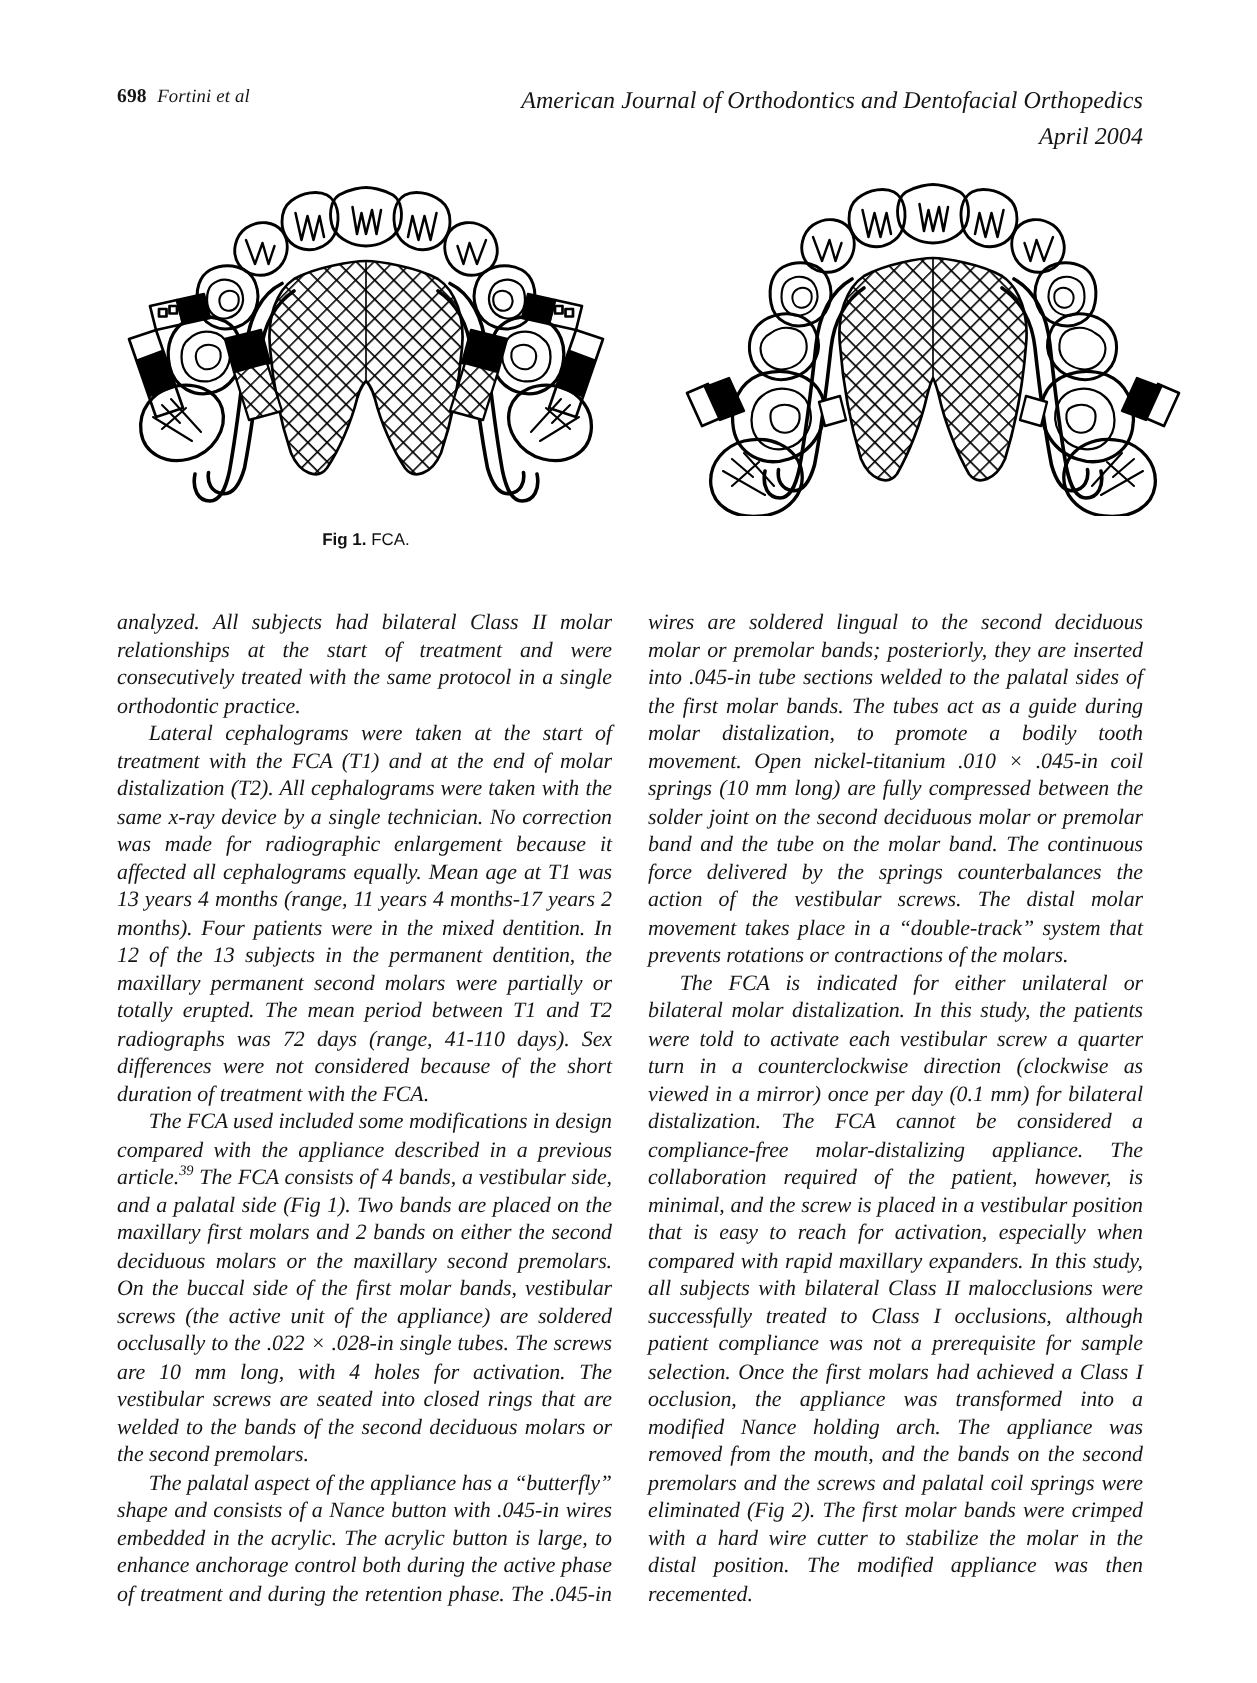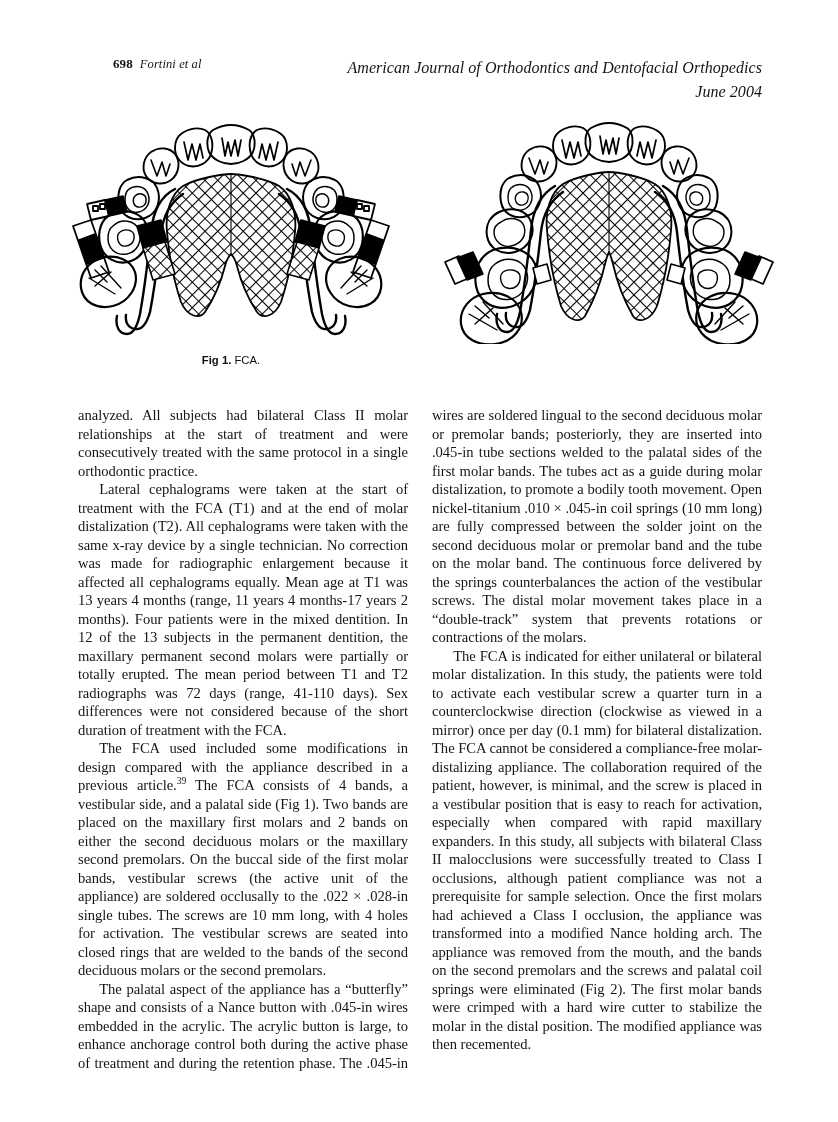--- a/index.html
+++ b/index.html
@@ -28,21 +28,20 @@
     top: 56px;
     width: 684px;
     display: flex;
     justify-content: space-between;
     align-items: flex-start;
   }
   .rh-left {
     font-size: 12.5px;
     white-space: nowrap;
     letter-spacing: .1px;
-    margin-left: 35px;
   }
   .rh-folio {
     font-weight: bold;
     font-size: 13px;
     margin-right: 7px;
   }
   .rh-author {
     font-style: italic;
   }
   .rh-right {
@@ -53,21 +52,21 @@
     letter-spacing: .05px;
   }
 
   
   .figures {
     position: absolute;
     left: 78px;
     top: 116px;
     width: 684px;
     display: flex;
-    justify-content: center;
+    justify-content: space-between;
     gap: 46px;
   }
   .fig-col { width: 332px; }
   .fig-art {
     width: 332px;
     height: 228px;
     display: block;
   }
   .fig-caption {
     font-family: "Liberation Sans", sans-serif;
@@ -95,20 +94,21 @@
     width: 330px;
   }
   .col p {
     margin: 0;
     text-align: justify;
     text-justify: inter-word;
     font-size: 14.6px;
     line-height: 1.268;
     hyphens: none;
     letter-spacing: -0.04px;
+    font-style: italic;
   }
   .col p.indent { text-indent: 1.45em; }
   .col p.last-line-full::after {
     content: "";
     display: inline-block;
     width: 100%;
   }
   sup {
     font-size: .66em;
     vertical-align: super;
@@ -119,21 +119,21 @@
 <body>
 
 <div class="page">
 
   <div class="running-head">
     <div class="rh-left">
       <span class="rh-folio">698</span><span class="rh-author">Fortini et al</span>
     </div>
     <div class="rh-right">
       <div>American Journal of Orthodontics and Dentofacial Orthopedics</div>
-      <div>June 2004</div>
+      <div>April 2004</div>
     </div>
   </div>
 
   <div class="figures">
 
     <div class="fig-col">
       <svg class="fig-art" viewBox="0 0 332 228" xmlns="http://www.w3.org/2000/svg">
         <defs>
           <pattern id="hatch1" width="9" height="9" patternUnits="userSpaceOnUse" patternTransform="rotate(45)">
             <rect width="9" height="9" fill="#ffffff"></rect>

